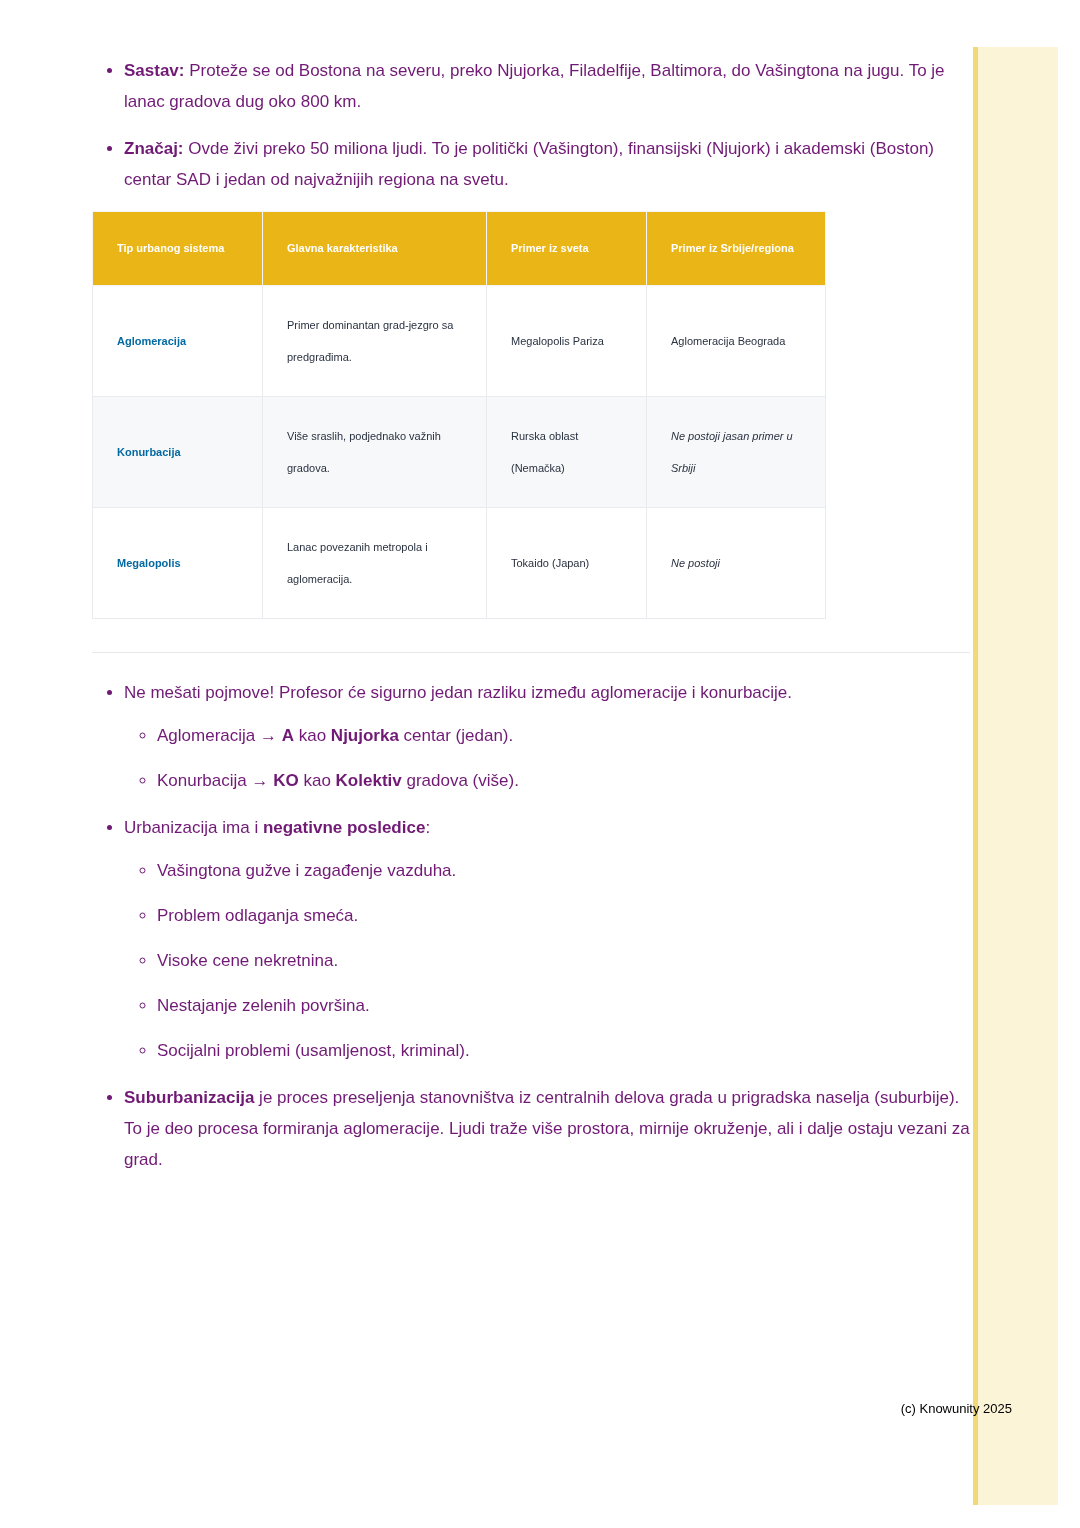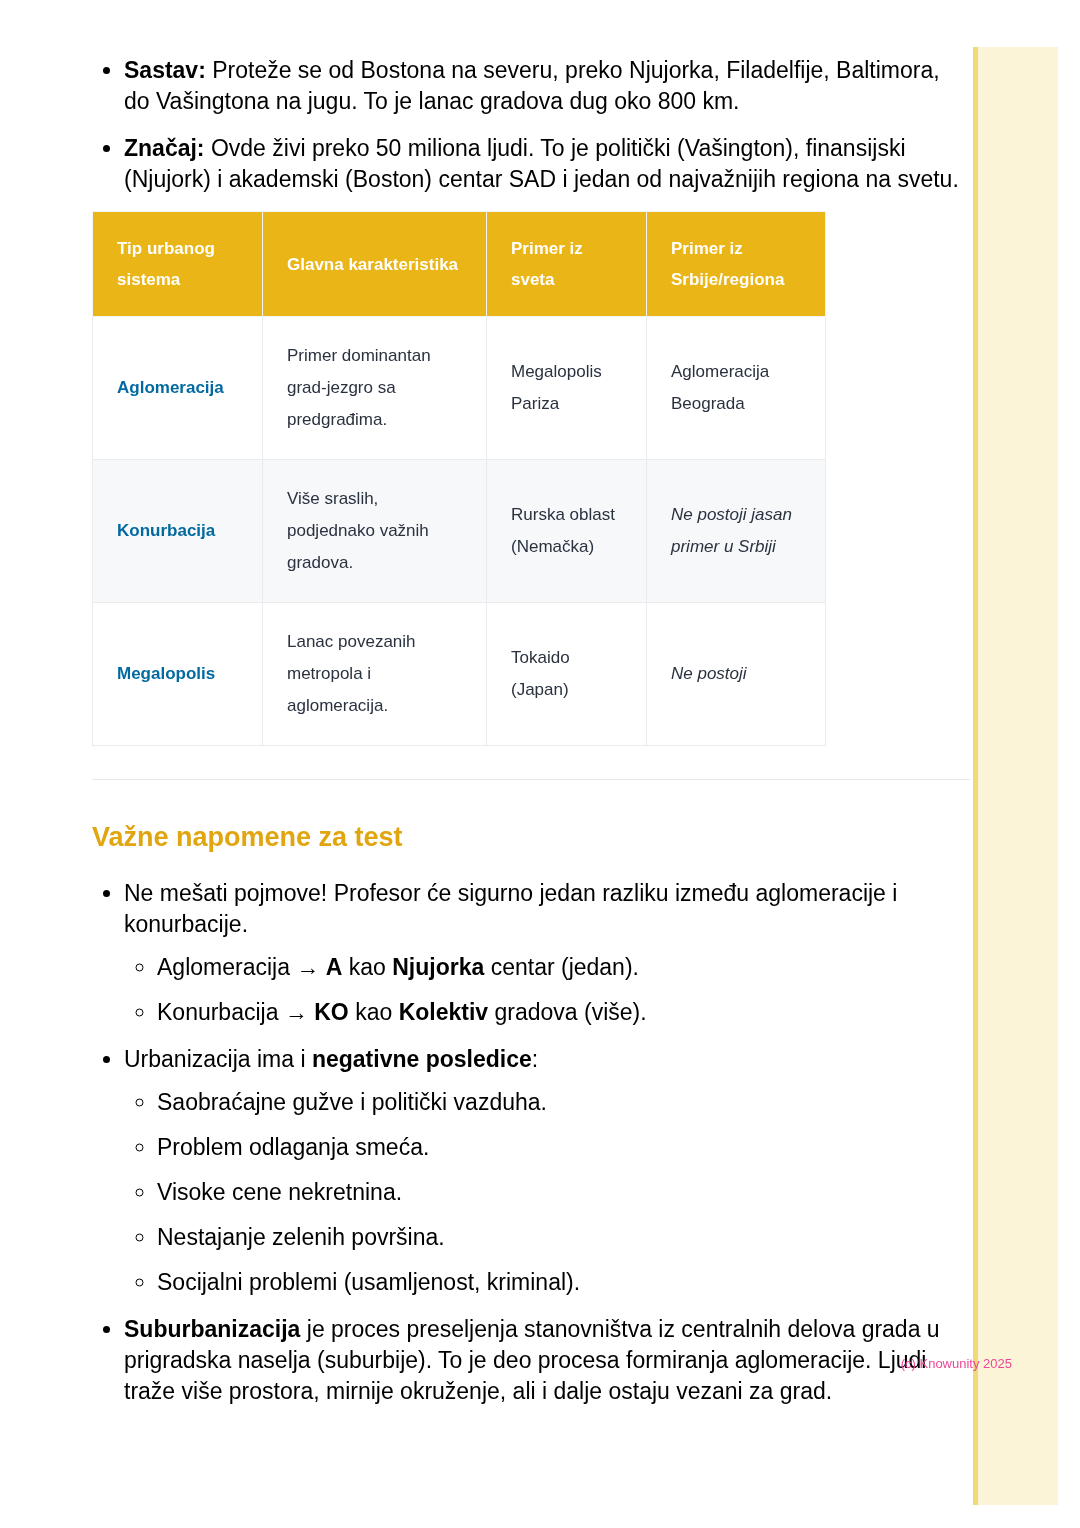--- a/index.html
+++ b/index.html
@@ -30,39 +30,39 @@
     background: #fcf4d7;
   }
   .content {
     position: relative;
     padding: 55px 110px 0 92px;
     width: 100%;
   }
   .list {
     list-style: disc;
     padding-left: 32px;
-    font-size: 23px;
+    font-size: 17px;
     line-height: 31px;
-    color: #000000;
+    color: #701a75;
   }
   .list > li { margin-bottom: 16px; }
   .sublist {
     list-style: circle;
     padding-left: 33px;
     margin-top: 12px;
   }
   .sublist > li { margin-bottom: 14px; }
   .seg-b { font-weight: 700; }
 
   table.urban-table {
     border-collapse: collapse;
     table-layout: fixed;
     width: 733px;
     margin-top: 16px;
-    font-size: 17px;
+    font-size: 11px;
   }
   .urban-table col.c1 { width: 170px; }
   .urban-table col.c2 { width: 224px; }
   .urban-table col.c3 { width: 160px; }
   .urban-table col.c4 { width: 179px; }
   .urban-table th {
     background: #e9b517;
     color: #ffffff;
     font-weight: 700;
     text-align: left;
@@ -92,24 +92,24 @@
     margin-top: 40px;
     font-size: 27px;
     line-height: 34px;
     font-weight: 700;
     color: #e0a50f;
   }
   .notes-list { margin-top: 24px; }
 
   .footer {
     position: absolute;
-    top: 1356px;
+    top: 1401px;
     right: 68px;
     font-size: 13px;
-    color: #ec4899;
+    color: #000000;
   }
 </style>
 </head>
 <body>
 
 <div class="band-line"></div>
 <div class="band"></div>
 
 <main class="content">
 
@@ -154,39 +154,38 @@
         <td class="c-type">Megalopolis</td>
         <td>Lanac povezanih metropola i aglomeracija.</td>
         <td>Tokaido (Japan)</td>
         <td class="italic">Ne postoji</td>
       </tr>
     </tbody>
   </table>
 
   <hr class="divider">
 
-  <h2 class="section-title">Važne napomene za test</h2>
 
   <ul class="list notes-list">
     <li>
       <span><span>Ne mešati pojmove! Profesor će sigurno jedan razliku između aglomeracije i konurbacije.</span></span>
       <ul class="sublist">
         <li>
           <span><span>Aglomeracija → </span><span class="seg-b">A</span><span> kao </span><span class="seg-b">Njujorka</span><span> centar (jedan).</span></span>
         </li>
         <li>
           <span><span>Konurbacija → </span><span class="seg-b">KO</span><span> kao </span><span class="seg-b">Kolektiv</span><span> gradova (više).</span></span>
         </li>
       </ul>
     </li>
     <li>
       <span><span>Urbanizacija ima i </span><span class="seg-b">negativne posledice</span><span>:</span></span>
       <ul class="sublist">
         <li>
-          <span><span>Saobraćajne gužve i politički vazduha.</span></span>
+          <span><span>Vašingtona gužve i zagađenje vazduha.</span></span>
         </li>
         <li>
           <span><span>Problem odlaganja smeća.</span></span>
         </li>
         <li>
           <span><span>Visoke cene nekretnina.</span></span>
         </li>
         <li>
           <span><span>Nestajanje zelenih površina.</span></span>
         </li>

